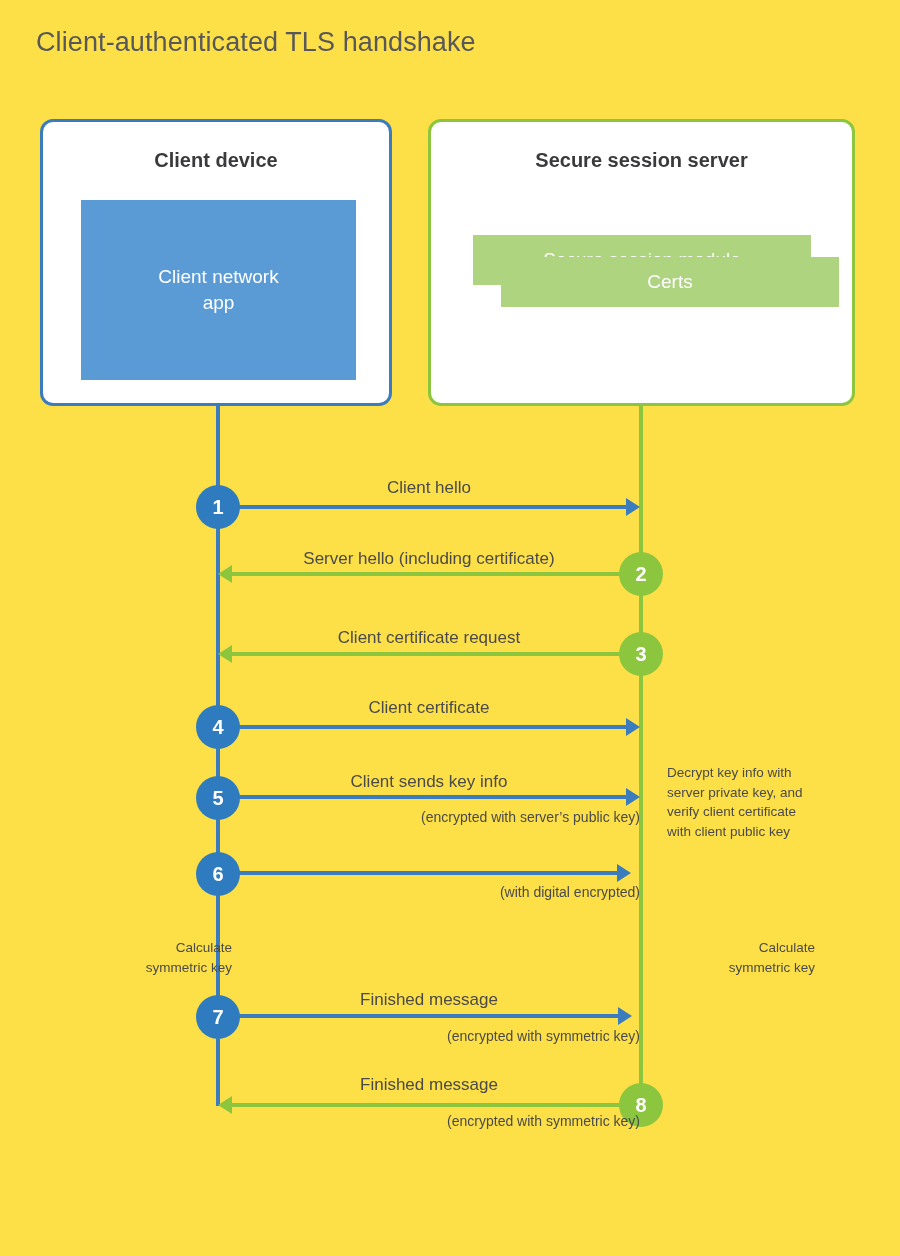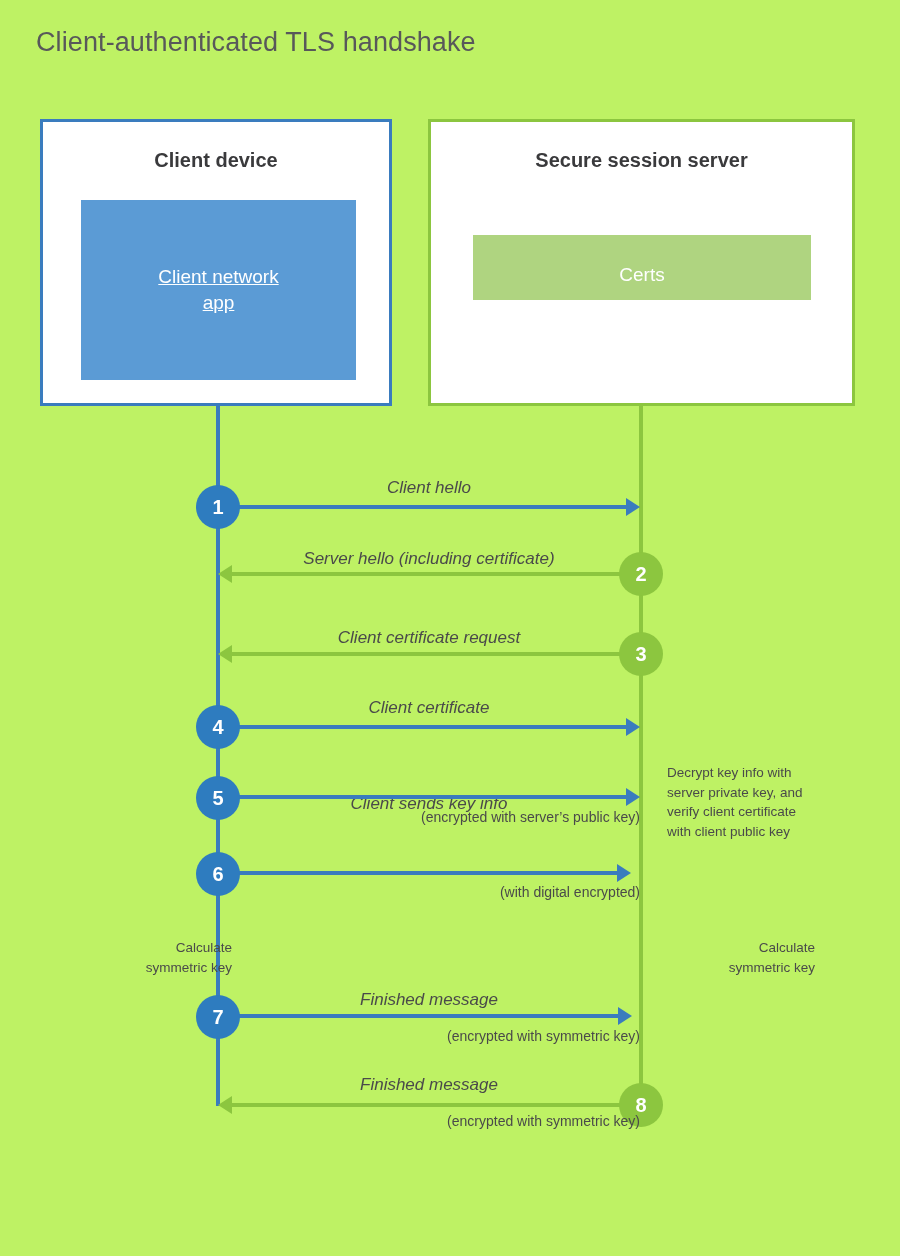--- a/index.html
+++ b/index.html
@@ -8,41 +8,42 @@
     background: #ffffff;
   }
   body {
     font-family: "Liberation Sans", "DejaVu Sans", sans-serif;
     color: #4a4a4a;
   }
   #canvas {
     position: relative;
     width: 900px;
     height: 1256px;
-    background: #bef264;
+    background: #fde047;
     overflow: hidden;
   }
 
   
   .diagram-title {
     position: absolute;
     left: 36px;
     top: 27px;
     font-size: 27px;
     font-weight: 300;
     color: #58585a;
     letter-spacing: 0.1px;
     white-space: nowrap;
   }
 
   
   .party-box {
     position: absolute;
     background: #ffffff;
     box-sizing: border-box;
+    border-radius: 13px;
   }
   .party-box.client {
     left: 40px;
     top: 119px;
     width: 352px;
     height: 287px;
     border: 3px solid #3a7cbe;
   }
   .party-box.server {
     left: 428px;
@@ -71,39 +72,38 @@
     height: 180px;
     background: #5b9bd5;
     color: #ffffff;
     font-size: 19px;
     display: flex;
     align-items: center;
     justify-content: center;
     text-align: center;
     line-height: 1.35;
     font-weight: 300;
-    text-decoration: underline;
   }
 
   .server-block {
     position: absolute;
     left: 42px;
     width: 338px;
     height: 50px;
     background: #afd480;
     color: #ffffff;
     font-size: 19px;
     display: flex;
     align-items: center;
     justify-content: center;
     text-align: center;
     font-weight: 300;
   }
   .server-block.b0 { top: 93px; margin-top: 20px; }
-  .server-block.b1 { top: 128px; }
+  .server-block.b1 { top: 135px; margin-left: 28px; }
   .server-block.b2 { top: 203px; }
 
   
   .lifeline {
     position: absolute;
     width: 4px;
   }
   .lifeline.client {
     left: 216px;
     top: 403px;
@@ -152,21 +152,20 @@
   .step-bubble.green { background: #8cc63f; }
 
   
   .msg-label {
     position: absolute;
     text-align: center;
     font-size: 17px;
     font-weight: 300;
     color: #4a4a4a;
     white-space: nowrap;
-    font-style: italic;
   }
   .msg-sublabel {
     position: absolute;
     text-align: right;
     font-size: 14px;
     font-weight: 300;
     color: #4a4a4a;
     white-space: nowrap;
   }
 
@@ -220,21 +219,21 @@
   <div class="msg-label" style="left:218px; top:628px; width:422px;">Client certificate request</div>
   <div class="arrow-line green" style="left:232px; top:652px; width:409px;"></div>
   <div class="arrow-head left green" style="left:218px; top:645px;"></div>
   <div class="step-bubble green" style="left:619px; top:632px;">3</div>
 
   <div class="msg-label" style="left:218px; top:698px; width:422px;">Client certificate</div>
   <div class="arrow-line blue" style="left:218px; top:725px; width:408px;"></div>
   <div class="arrow-head right blue" style="left:626px; top:718px;"></div>
   <div class="step-bubble blue" style="left:196px; top:705px;">4</div>
 
-  <div class="msg-label" style="left:218px; top:772px; width:422px;margin-top:22px;">Client sends key info</div>
+  <div class="msg-label" style="left:218px; top:772px; width:422px;">Client sends key info</div>
   <div class="arrow-line blue" style="left:218px; top:795px; width:408px;"></div>
   <div class="arrow-head right blue" style="left:626px; top:788px;"></div>
   <div class="step-bubble blue" style="left:196px; top:776px;">5</div>
   <div class="msg-sublabel" style="left:218px; top:809px; width:422px;">(encrypted with server’s public key)</div>
 
   <div class="arrow-line blue" style="left:218px; top:871px; width:399px;"></div>
   <div class="arrow-head right blue" style="left:617px; top:864px;"></div>
   <div class="step-bubble blue" style="left:196px; top:852px;">6</div>
   <div class="msg-sublabel" style="left:218px; top:884px; width:422px;">(with digital encrypted)</div>
 

